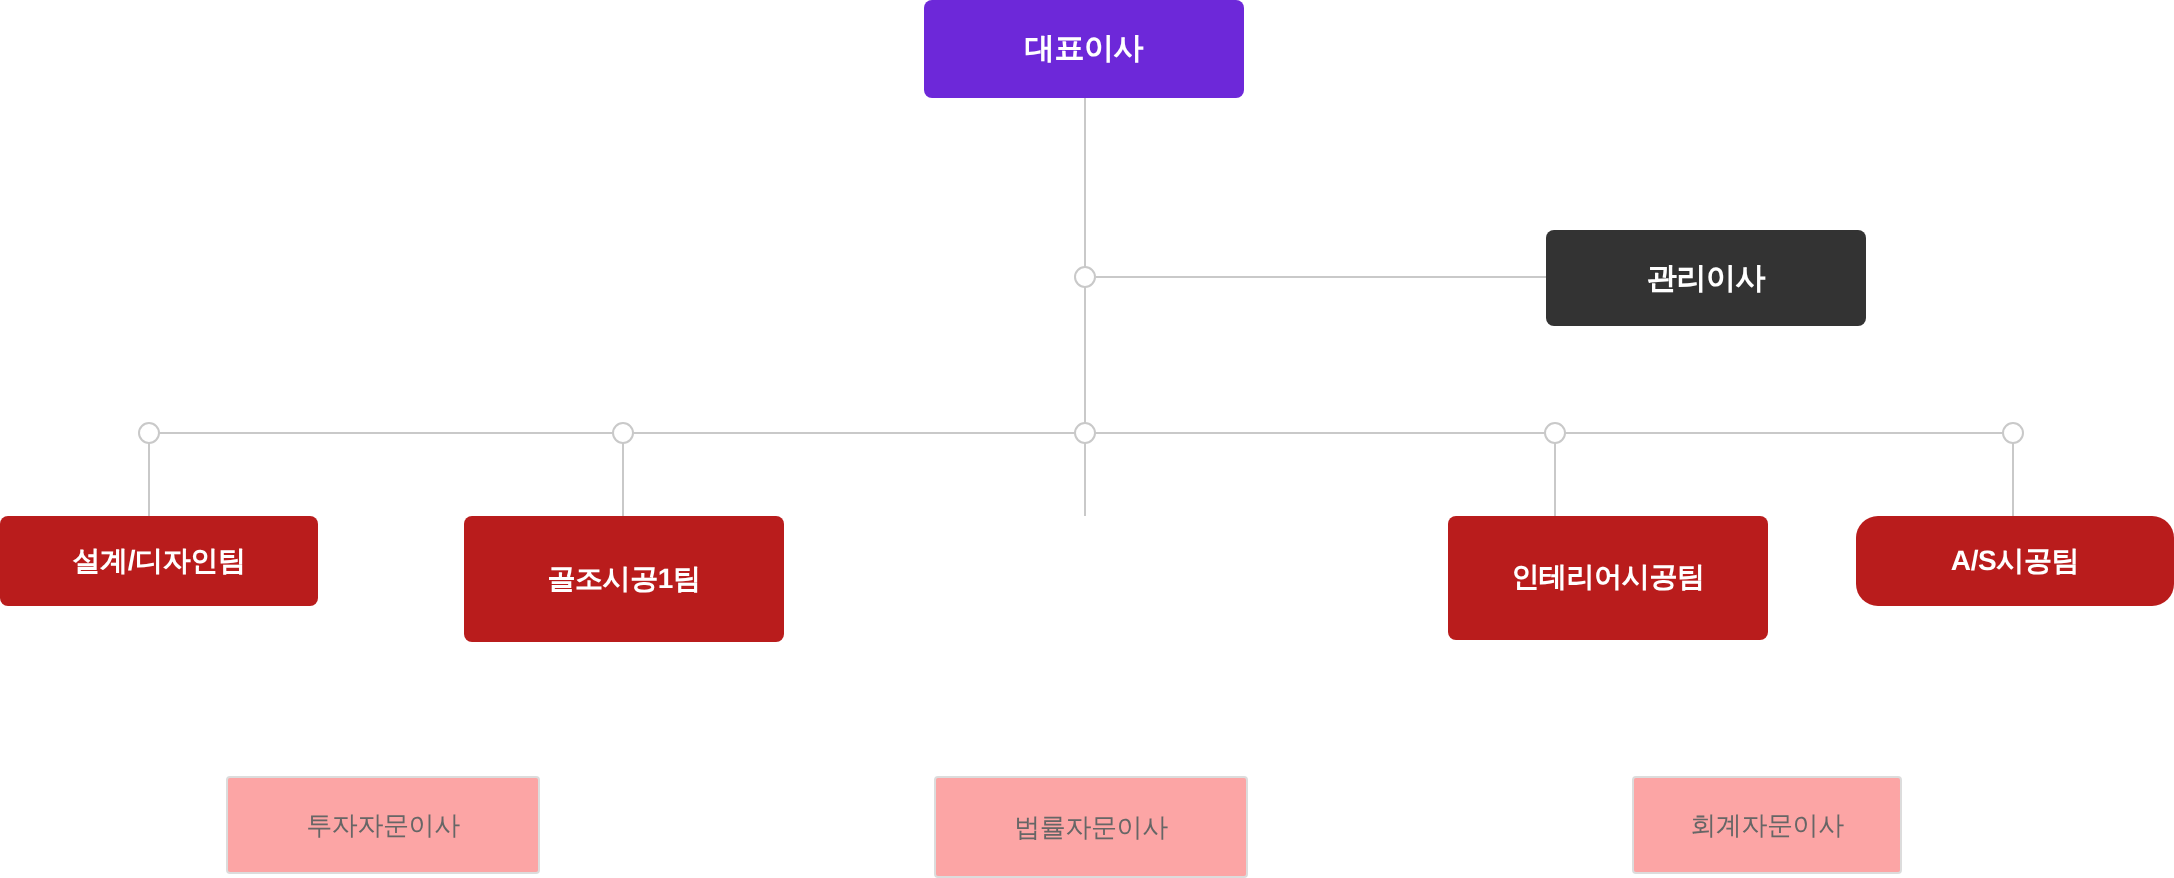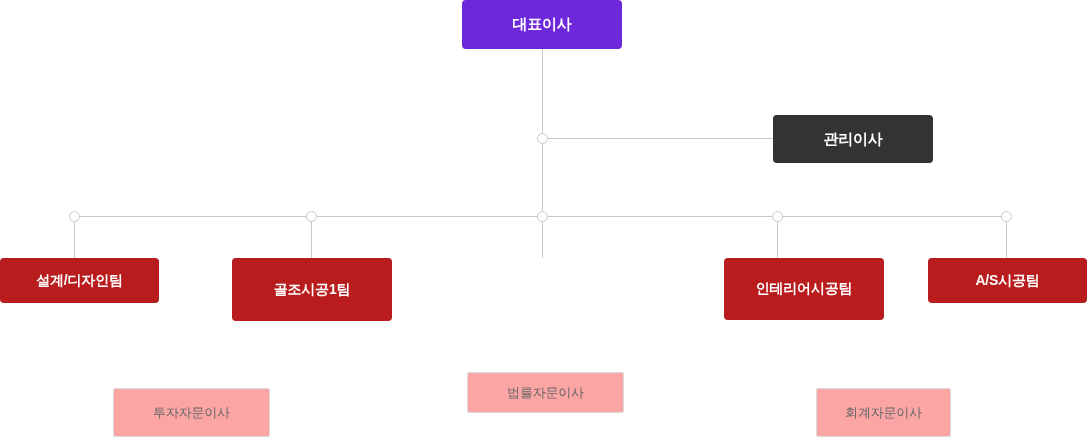--- a/index.html
+++ b/index.html
@@ -103,21 +103,21 @@
 
   <div class="box box-exec" style="left:773px; top:115px; width:160px; height:48px;">관리이사</div>
 
   <div class="box box-team" style="left:0px; top:258px; width:159px; height:45px;">설계/디자인팀</div>
 
   <div class="box box-team" style="left:232px; top:258px; width:160px; height:63px;">골조시공1팀</div>
 
 
   <div class="box box-team" style="left:724px; top:258px; width:160px; height:62px;">인테리어시공팀</div>
 
-  <div class="box box-team" style="left:928px; top:258px; width:159px; height:45px;">A/S시공팀</div>
+  <div class="box box-team" style="left:928px; top:258px; width:159px; height:45px;border-radius:11px;">A/S시공팀</div>
 
   <div class="box box-advisor" style="left:113px; top:388px; width:157px; height:49px;">투자자문이사</div>
 
-  <div class="box box-advisor" style="left:467px; top:372px; width:157px; height:41px;">법률자문이사</div>
+  <div class="box box-advisor" style="left:467px; top:388px; width:157px; height:51px;">법률자문이사</div>
 
   <div class="box box-advisor" style="left:816px; top:388px; width:135px; height:49px;">회계자문이사</div>
 
 </div>
 
 </body></html>

